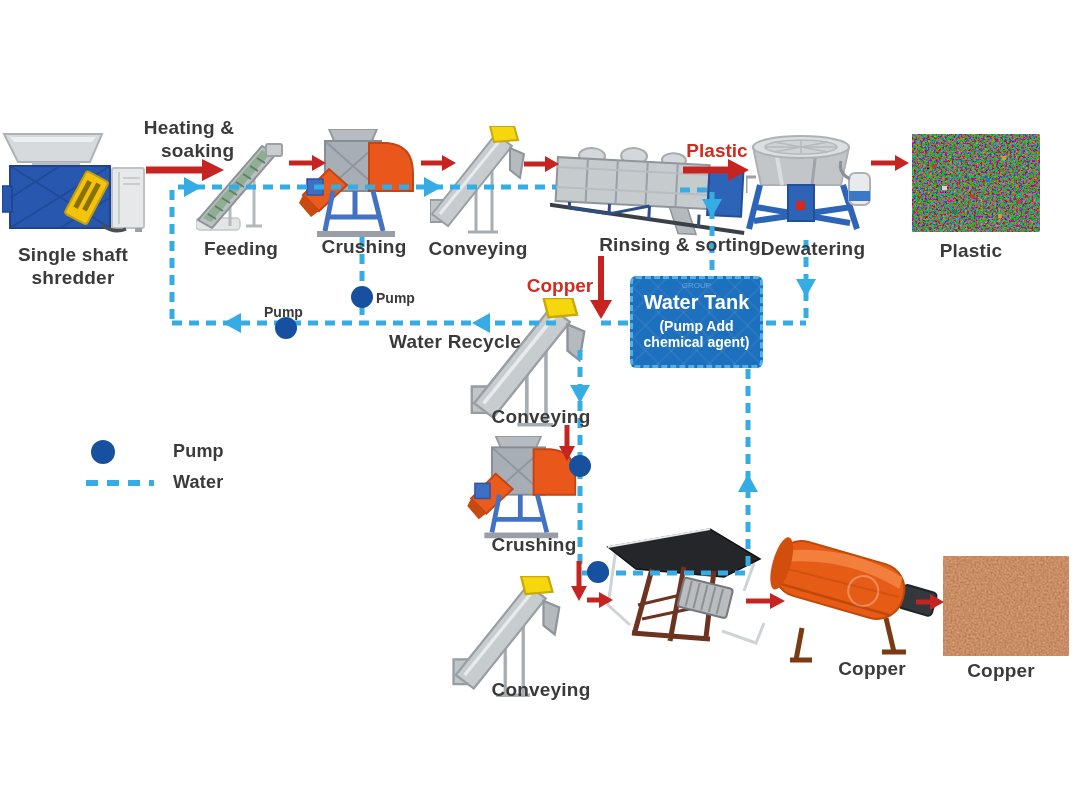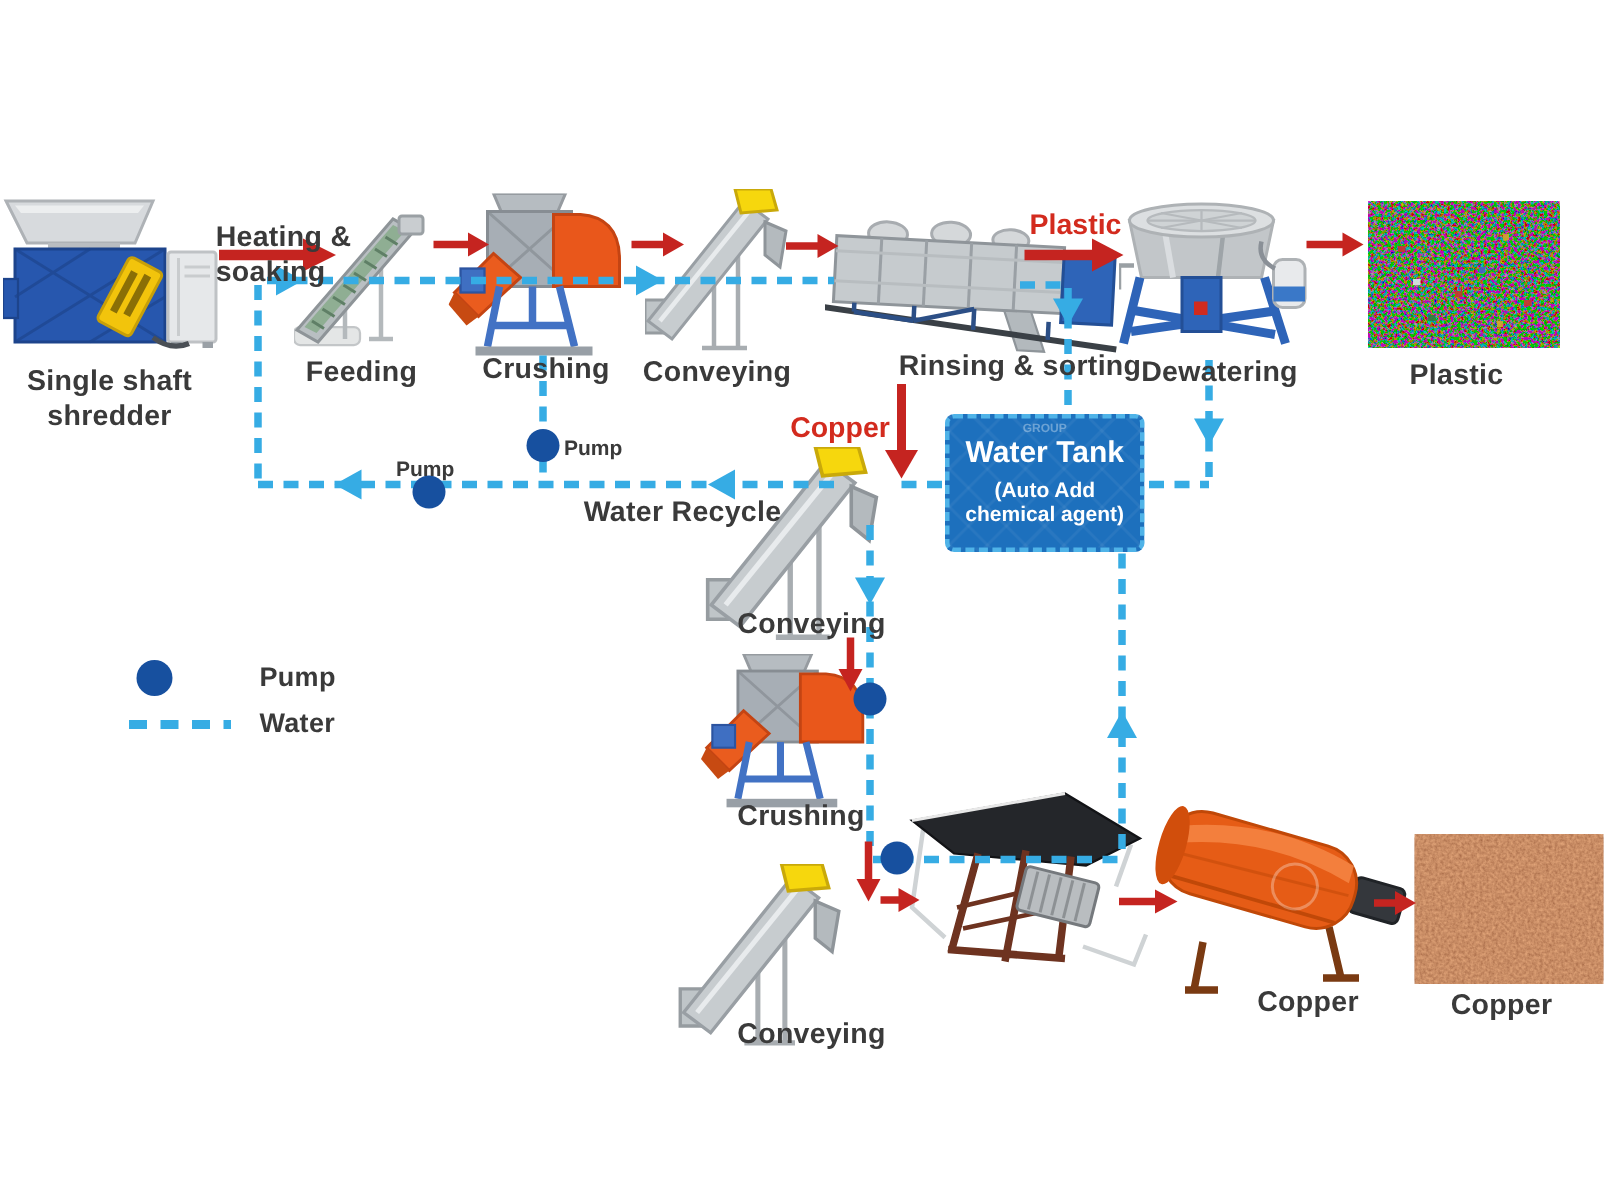--- a/index.html
+++ b/index.html
@@ -14,30 +14,30 @@
     white-space:nowrap;transform:translateX(-50%);letter-spacing:0.2px;
   }
   .mlabel.left{transform:none;}
   .redlabel{
     position:absolute;color:#d32b1e;font-weight:bold;font-size:19px;
     white-space:nowrap;transform:translateX(-50%);
   }
   .pumplabel{
     position:absolute;color:#3a3a3a;font-weight:bold;font-size:14px;white-space:nowrap;
   }
-  .twoline{line-height:23px;text-align:left;margin-top:31px;}
+  .twoline{line-height:23px;text-align:right;}
   #shredder-label{line-height:23px;text-align:center;}
   #water-tank{
     position:absolute;left:630px;top:276px;width:127px;height:86px;
     background:#1d70bd;border:3px dashed #4fb3e8;border-radius:6px;
     color:#ffffff;text-align:center;z-index:30;
     background-image:repeating-linear-gradient(45deg,rgba(255,255,255,0.05) 0 2px,rgba(0,0,0,0) 2px 18px),
                      repeating-linear-gradient(-45deg,rgba(255,255,255,0.05) 0 2px,rgba(0,0,0,0) 2px 18px);
   }
-  #water-tank .wm{font-size:8px;font-weight:bold;color:rgba(255,255,255,0.35);height:10px;margin-top:2px;}
+  #water-tank .wm{font-size:8px;font-weight:normal;color:rgba(255,255,255,0.35);height:10px;margin-top:2px;}
   #water-tank .title{font-size:20px;font-weight:bold;margin-top:0px;}
   #water-tank .note{font-size:14px;font-weight:bold;line-height:16px;margin-top:4px;}
   .layer1{z-index:10;} .layer2{z-index:20;} .layer3{z-index:40;} .layer4{z-index:50;}
 </style>
 </head>
 <body>
 
 <div id="stage">
 
   <svg class="abs layer1" style="left:2px;top:128px" width="145" height="108" viewBox="0 0 145 108">
@@ -358,21 +358,21 @@
         <line x1="916" y1="602" x2="931" y2="602" stroke-width="5"></line>
         <polygon points="930,594 930,610 944,602" stroke="none"></polygon>
       </g>
     </g>
   </svg>
 
   <div id="water-tank">
     <div class="wm">GROUP</div>
     <div class="title">Water Tank</div>
     <div class="note">
-      <span>(Auto Add</span><br>
+      <span>(Pump Add</span><br>
       <span>chemical agent)</span>
     </div>
   </div>
 
   <div id="shredder-label" class="mlabel left layer4" style="left:18px;top:243px">
     <span>Single shaft</span><br>
     <span>shredder</span>
   </div>
 
   <div class="mlabel twoline layer4" style="left:189px;top:116px">

